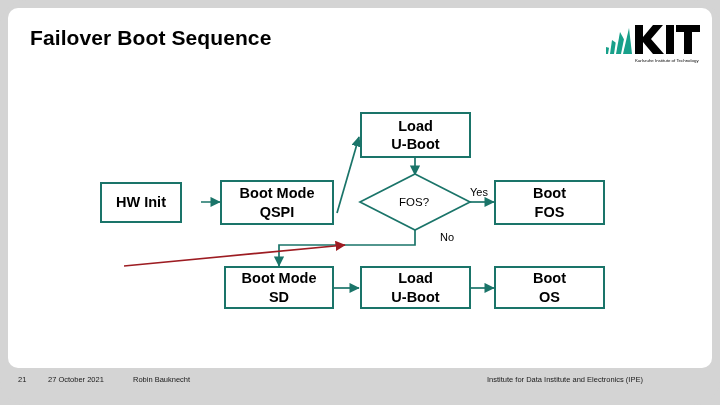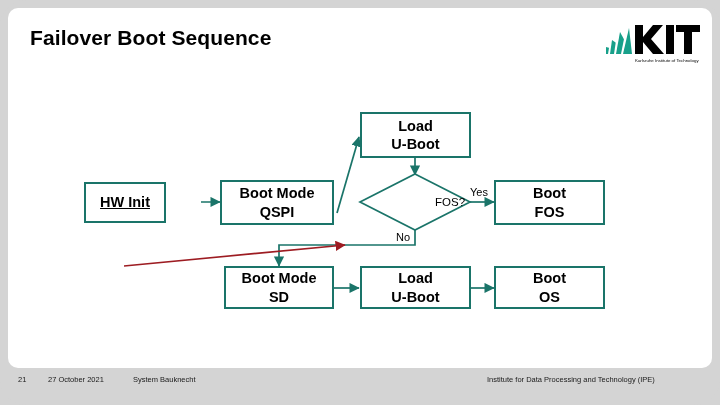--- a/index.html
+++ b/index.html
@@ -162,35 +162,35 @@
 
     <path d="M415,230 L415,245 L279,245 L279,266" fill="none" stroke="#1a7469" stroke-width="1.7" marker-end="url(#arrow-teal)"></path>
 
     <line x1="334" y1="288" x2="359" y2="288" stroke="#1a7469" stroke-width="1.7" marker-end="url(#arrow-teal)"></line>
 
     <line x1="471" y1="288" x2="494" y2="288" stroke="#1a7469" stroke-width="1.7" marker-end="url(#arrow-teal)"></line>
 
     <line x1="124" y1="266" x2="345" y2="245" stroke="#9d1c22" stroke-width="1.7" marker-end="url(#arrow-red)"></line>
   </svg>
 
-  <div class="node-box" style="left:84px; top:182px; width:82px; height:41px;text-decoration:underline;">
+  <div class="node-box" style="left:100px; top:182px; width:82px; height:41px;">
     <span>HW Init</span>
   </div>
 
   <div class="node-box" style="left:220px; top:180px; width:114px; height:45px;">
     <span>Boot Mode</span>
     <span class="line2">QSPI</span>
   </div>
 
   <div class="node-box" style="left:360px; top:112px; width:111px; height:46px;">
     <span>Load</span>
     <span class="line2">U-Boot</span>
   </div>
 
-  <div class="diamond-label" style="left:420px; top:196px;padding-left:15px;">FOS?</div>
+  <div class="diamond-label" style="left:384px; top:196px;padding-left:15px;">FOS?</div>
 
   <div class="node-box" style="left:494px; top:180px; width:111px; height:45px;">
     <span>Boot</span>
     <span class="line2">FOS</span>
   </div>
 
   <div class="node-box" style="left:224px; top:266px; width:110px; height:43px;">
     <span>Boot Mode</span>
     <span class="line2">SD</span>
   </div>
@@ -199,23 +199,23 @@
     <span>Load</span>
     <span class="line2">U-Boot</span>
   </div>
 
   <div class="node-box" style="left:494px; top:266px; width:111px; height:43px;">
     <span>Boot</span>
     <span class="line2">OS</span>
   </div>
 
   <div class="edge-label" style="left:470px; top:186px;">Yes</div>
-  <div class="edge-label" style="left:396px; top:231px;">No</div>
+  <div class="edge-label" style="left:440px; top:231px;">No</div>
 
 
   <div id="footer">
     <span id="footer-page">21</span>
     <span id="footer-date">27 October 2021</span>
-    <span id="footer-author">System Bauknecht</span>
-    <span id="footer-institute">Institute for Data Processing and Technology (IPE)</span>
+    <span id="footer-author">Robin Bauknecht</span>
+    <span id="footer-institute">Institute for Data Institute and Electronics (IPE)</span>
   </div>
 
 </div>
 
 </body></html>

